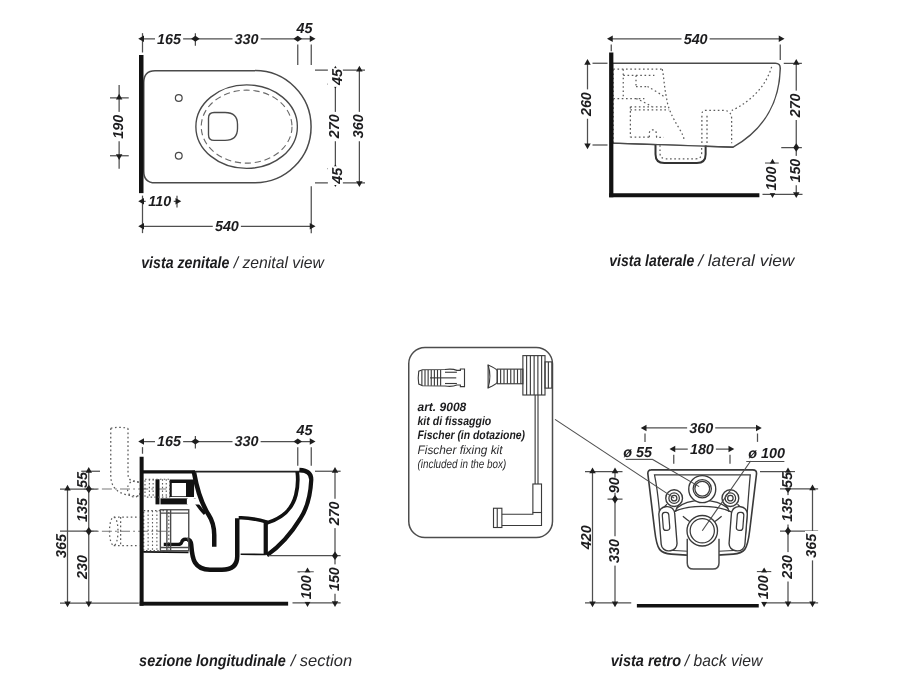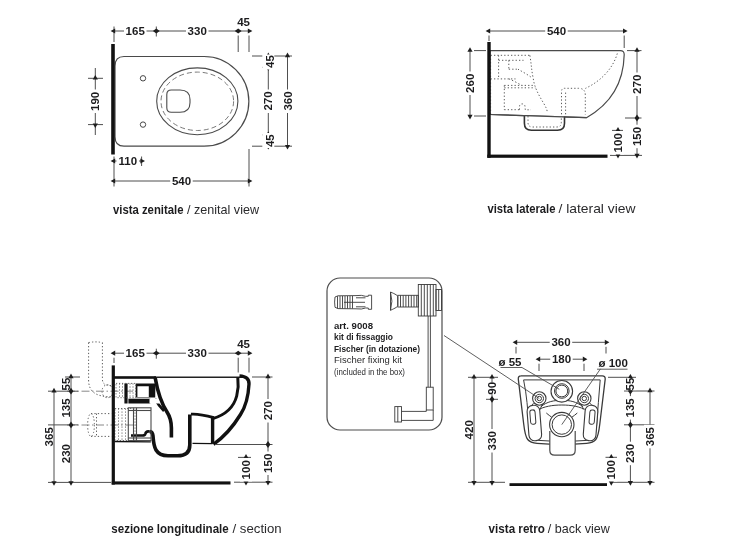--- a/index.html
+++ b/index.html
@@ -1,16 +1,16 @@
 <!DOCTYPE html>
 <html><head>
 <meta charset="utf-8">
 <style>
 html,body{margin:0;padding:0;background:#fff;}
-#wrap{position:relative;width:733px;height:557px;background:#f9a8d4;overflow:hidden;}
+#wrap{position:relative;width:733px;height:557px;background:#f9a8d4;overflow:hidden;font-style:italic;}
 text{font-family:"Liberation Sans",sans-serif;}
 .dt{font-size:11.5px;font-weight:bold;fill:#1c1c1e;}
 .cap{font-size:13px;fill:#2a2a2c;}
 .capb{font-weight:bold;fill:#1c1c1e;}
 </style>
 </head>
 <body>
 <div id="wrap">
 <svg width="733" height="557" viewBox="0 0 733 557" xmlns="http://www.w3.org/2000/svg">
 <rect x="0" y="0" width="733" height="557" fill="#ffffff"></rect>

